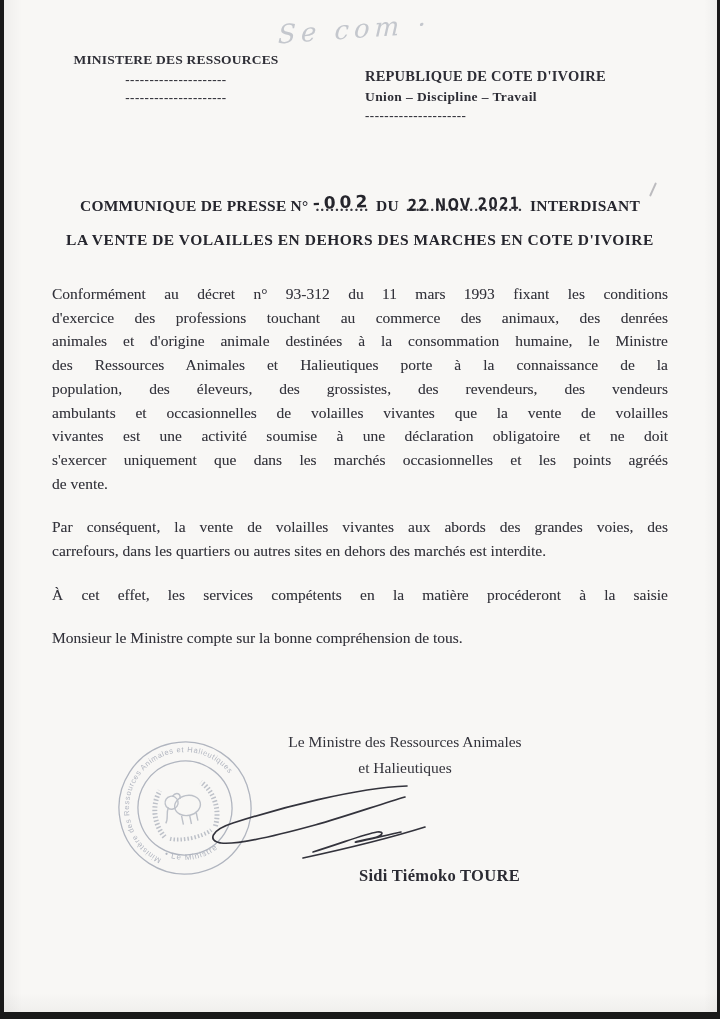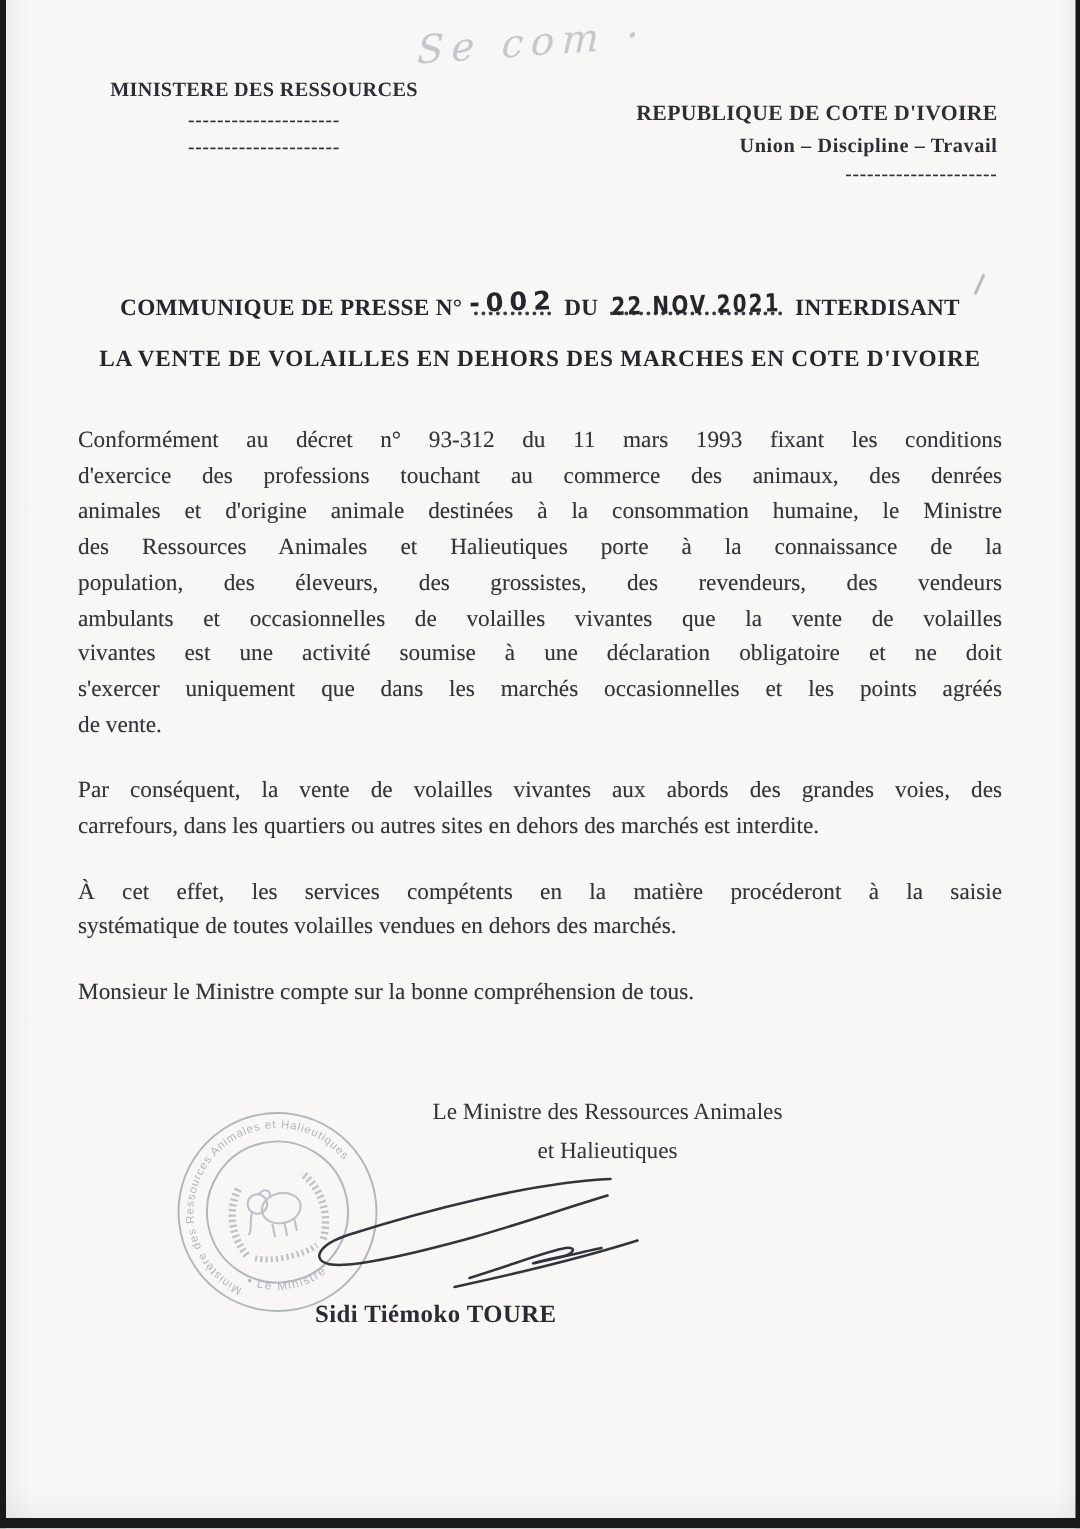--- a/index.html
+++ b/index.html
@@ -33,21 +33,21 @@
   }
 
   .hdr-left {
     position: absolute; left: 50px; top: 50px; width: 252px;
     text-align: center; font-weight: bold;
     font-size: 13.5px; line-height: 19px; letter-spacing: .2px;
     color: #2e2e36;
   }
   .hdr-right {
     position: absolute; left: 365px; top: 68px; width: 300px;
-    text-align: right; font-weight: bold;
+    text-align: left; font-weight: bold;
     color: #2e2e36;
   }
   .hdr-right .r1 { font-size: 14.5px; letter-spacing: .2px; }
   .hdr-right .r2 { font-size: 13.5px; margin-top: 4px; letter-spacing: .4px; }
   .divider { font-weight: bold; font-size: 13px; letter-spacing: .5px; line-height: 14px; margin-top: 4px; color: #2f2f37; }
   .hdr-left .minister { margin-top: 4px; font-size: 13.5px; letter-spacing: .6px; }
 
   .doc-title {
     position: absolute; left: 58px; top: 197px; width: 604px;
     font-weight: bold; color: #26262e; text-align: center;
@@ -82,21 +82,21 @@
 
   .sig-title {
     position: absolute; left: 250px; top: 729px; width: 310px;
     text-align: center; font-size: 15.5px; line-height: 26px; color: #33333b;
   }
   .seal { position: absolute; left: 112px; top: 735px; opacity: .68; transform: rotate(-12deg); }
   .seal text { font-family: "Liberation Sans", sans-serif; fill: #8f96a6; }
   .autograph { position: absolute; left: 195px; top: 768px; }
   .sig-name {
     position: absolute; left: 210px; top: 866px; width: 310px;
-    text-align: left; font-weight: bold; font-size: 16.5px;
+    text-align: right; font-weight: bold; font-size: 16.5px;
     letter-spacing: .3px; color: #2b2b33;
   }
 </style>
 </head>
 <body>
 
 <div class="page">
 
   <div class="edge left"></div>
   <div class="edge right"></div>
@@ -146,21 +146,20 @@
       <div class="jline">vivantes est une activité soumise à une déclaration obligatoire et ne doit</div>
       <div class="jline">s'exercer uniquement que dans les marchés occasionnelles et les points agréés</div>
       <div class="jline last">de vente.</div>
     </div>
     <div class="para">
       <div class="jline">Par conséquent, la vente de volailles vivantes aux abords des grandes voies, des</div>
       <div class="jline last">carrefours, dans les quartiers ou autres sites en dehors des marchés est interdite.</div>
     </div>
     <div class="para">
       <div class="jline">À cet effet, les services compétents en la matière procéderont à la saisie</div>
-      <div class="jline last">systématique de toutes volailles vendues en dehors des marchés.</div>
     </div>
     <div class="para">
       <div class="jline last">Monsieur le Ministre compte sur la bonne compréhension de tous.</div>
     </div>
   </div>
 
   <div class="sig-title">
     <div>Le Ministre des Ressources Animales</div>
     <div>et Halieutiques</div>
   </div>

